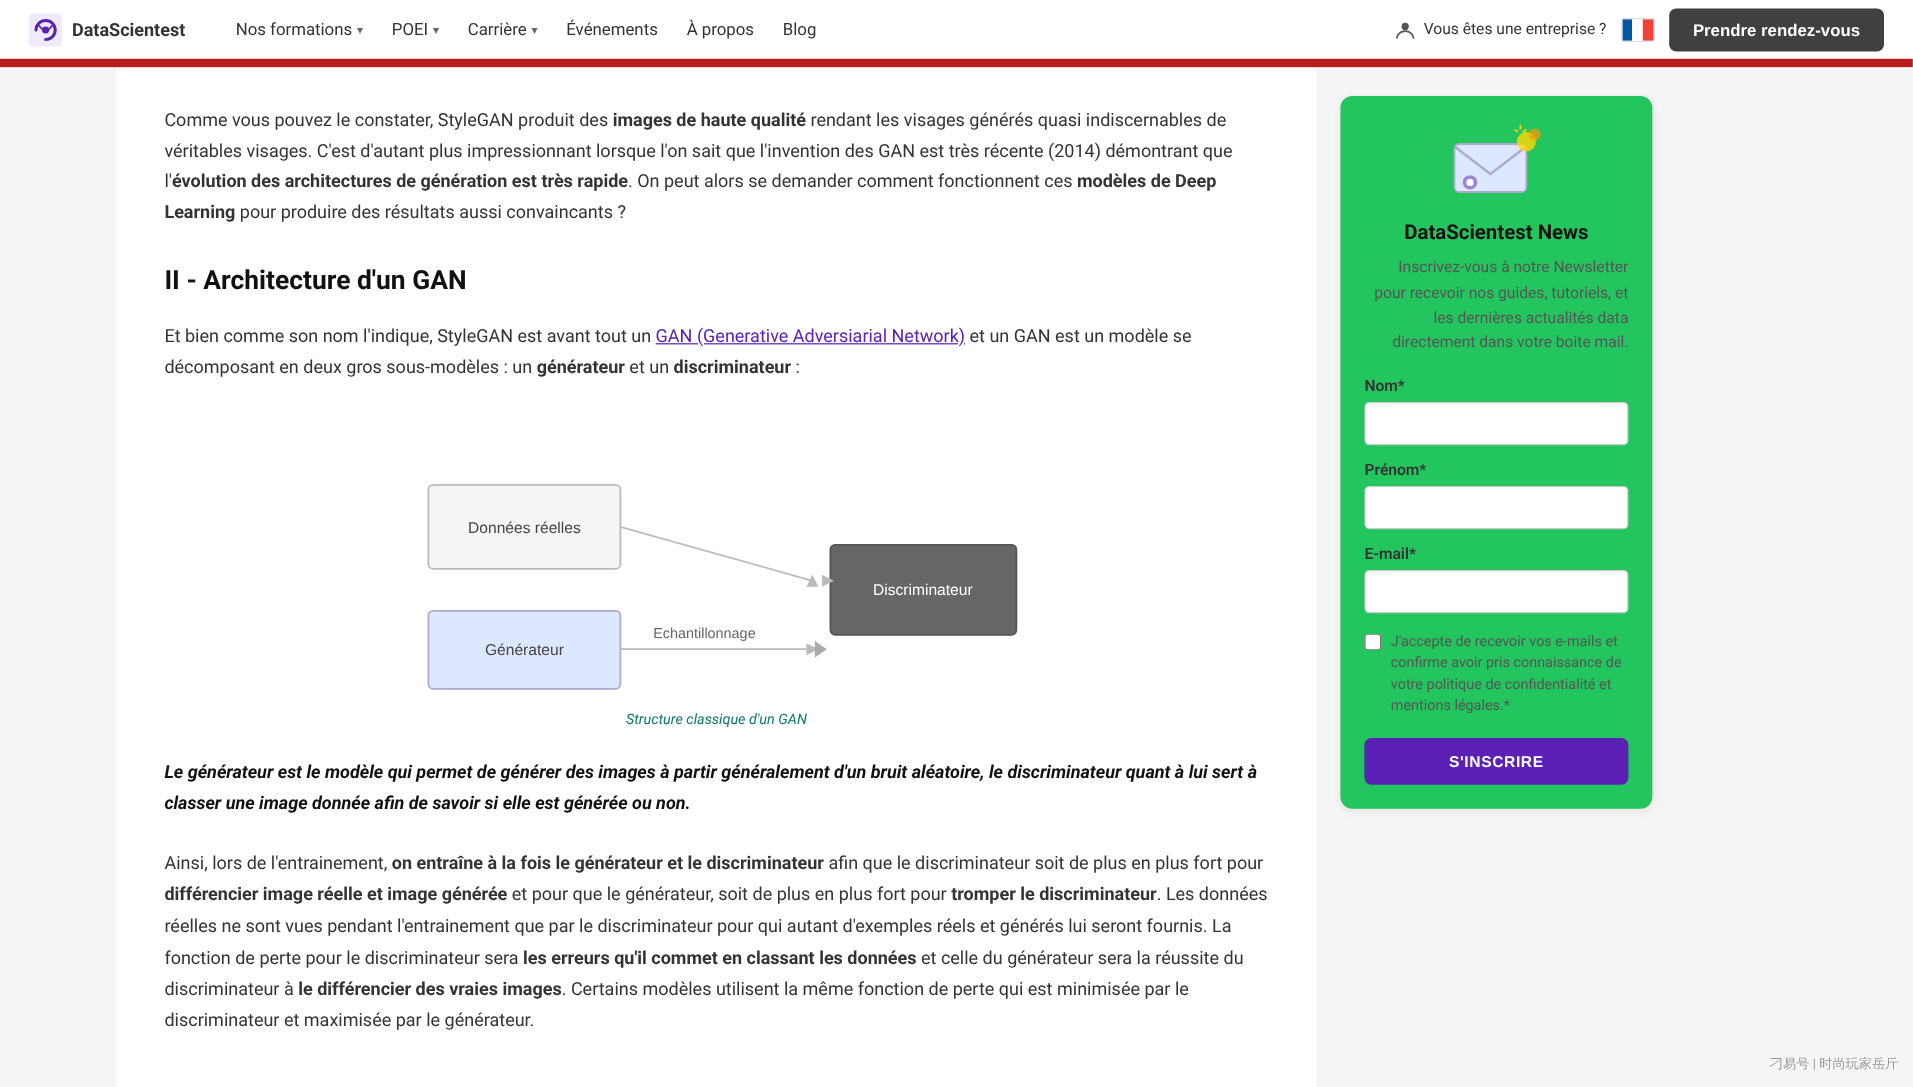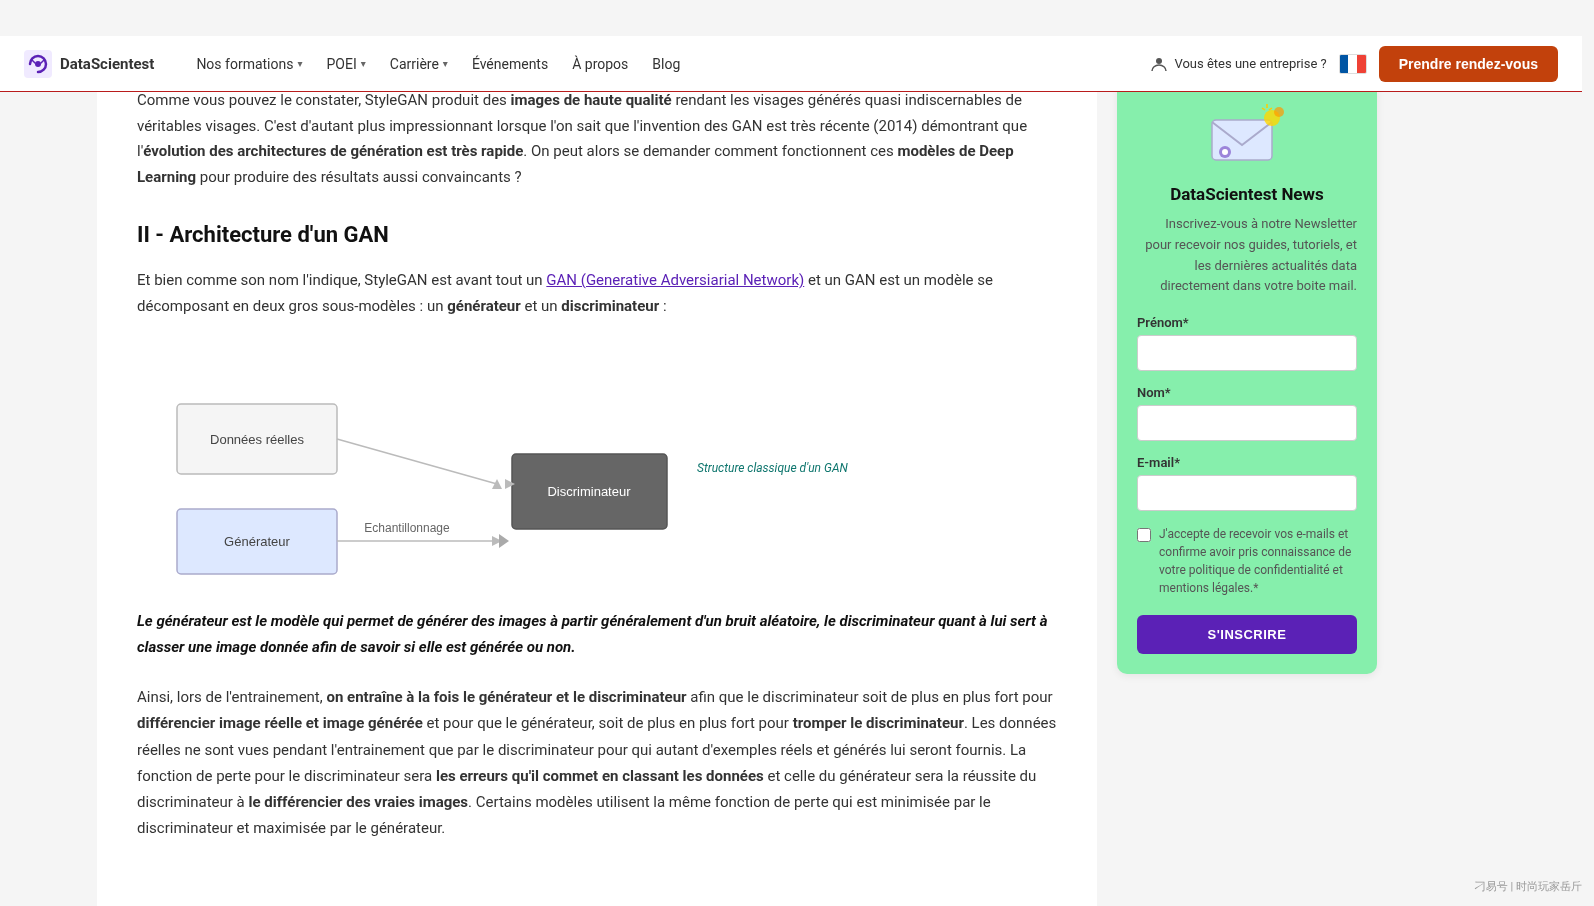--- a/index.html
+++ b/index.html
@@ -1,24 +1,23 @@
 <!DOCTYPE html>
 <html><head>
   <meta charset="utf-8">
   <style>
     * { box-sizing: border-box; margin: 0; padding: 0; }
     body { font-family: -apple-system, BlinkMacSystemFont, 'Segoe UI', Roboto, Arial, sans-serif; font-size: 15px; color: #333; background: #f5f5f5; }
 
     
     .navbar {
-      position: fixed; top: 0; left: 0; right: 12px; height: 56px;
-      background: #fff; border-bottom: 1px solid #b91c1c;
+      position: fixed; top: 0; left: 0; right: 0; height: 56px;
+      background: #fff; border-bottom: 7px solid #b91c1c;
       display: flex; align-items: center; padding: 0 24px; z-index: 100;
       gap: 0;
-      margin-top: 36px;
     }
     .navbar-logo {
       display: flex; align-items: center; gap: 8px; margin-right: 32px;
       font-weight: 700; font-size: 15px; color: #333; text-decoration: none;
     }
     .logo-icon { width: 28px; height: 28px; }
     .nav-items { display: flex; align-items: center; gap: 4px; flex: 1; }
     .nav-item {
       display: flex; align-items: center; gap: 4px;
       padding: 8px 10px; cursor: pointer; font-size: 14px; color: #333;
@@ -31,21 +30,21 @@
       font-size: 13px; color: #333; cursor: pointer; white-space: nowrap; justify-content: space-between;
     }
     .flag-icon {
       width: 28px; height: 20px; border: 1px solid #ddd; border-radius: 2px;
       display: flex; overflow: hidden; cursor: pointer;
     }
     .flag-blue { flex: 1; background: #0055A4; }
     .flag-white { flex: 1; background: #fff; }
     .flag-red { flex: 1; background: #EF4135; }
     .cta-btn {
-      background: #c2410c; color: #fff; border: none; border-radius: 6px;
+      background: #404040; color: #fff; border: none; border-radius: 6px;
       padding: 10px 20px; font-size: 14px; font-weight: 600; cursor: pointer;
       white-space: nowrap;
     }
 
     
     .page-wrapper { display: flex; max-width: 1400px; margin: 0 auto; padding-top: 56px; }
 
     
     .main-content {
       flex: 1; padding: 32px 40px 40px 40px; background: #fff;
@@ -61,42 +60,42 @@
       font-size: 22px; font-weight: 700; color: #111; margin-bottom: 20px;
       margin-top: 8px;
     }
 
     
     .body-para { line-height: 1.75; color: #333; margin-bottom: 24px; font-size: 15px; }
     .link { color: #5b21b6; text-decoration: underline; cursor: pointer; }
 
     
     .diagram-container {
-      display: flex; align-items: center;
+      display: flex; flex-direction: column; align-items: center;
       margin: 24px 0 8px 0;
     }
     .diagram-svg-wrap { width: 560px; height: 240px; }
     .diagram-caption {
       font-size: 12px; color: #0f766e; text-align: left; margin-top: 8px;
       font-style: italic;
     }
 
     
     .highlight-quote {
       font-style: italic; font-weight: 700; font-size: 15px; color: #111;
       line-height: 1.75; margin: 24px 0;
     }
 
     
     .sidebar {
       width: 300px; min-width: 280px; padding: 24px 20px 40px 20px;
       background: #f5f5f5;
     }
     .newsletter-card {
-      background: #86efac; border-radius: 10px; padding: 20px;
+      background: #22c55e; border-radius: 10px; padding: 20px;
       box-shadow: 0 2px 8px rgba(0,0,0,0.07);
     }
     .newsletter-icon {
       display: flex; justify-content: center; margin-bottom: 14px;
     }
     .newsletter-title {
       font-size: 17px; font-weight: 700; color: #111; margin-bottom: 10px; text-align: center;
     }
     .newsletter-desc {
       font-size: 13px; color: #555; line-height: 1.6; margin-bottom: 18px; text-align: right;
@@ -252,27 +251,27 @@
           <line x1="58" y1="10" x2="55" y2="8" stroke="#ffcc00" stroke-width="1.5"></line>
           <line x1="62" y1="10" x2="65" y2="8" stroke="#ffcc00" stroke-width="1.5"></line>
         </svg>
       </div>
 
       <h3 class="newsletter-title">DataScientest News</h3>
       <p class="newsletter-desc">Inscrivez-vous à notre Newsletter pour recevoir nos guides, tutoriels, et les dernières actualités data directement dans votre boite mail.</p>
 
       
       <div class="form-group">
+        <label class="form-label">Nom*</label>
+        <input class="form-input" type="text" placeholder="" style="">
+      </div>
+
+      
+      <div class="form-group">
         <label class="form-label">Prénom*</label>
-        <input class="form-input" type="text" placeholder="" style="">
-      </div>
-
-      
-      <div class="form-group">
-        <label class="form-label">Nom*</label>
         <input class="form-input" type="text" placeholder="" style="">
       </div>
 
       
       <div class="form-group">
         <label class="form-label">E-mail*</label>
         <input class="form-input" type="email" placeholder="" style="">
       </div>
 
       

